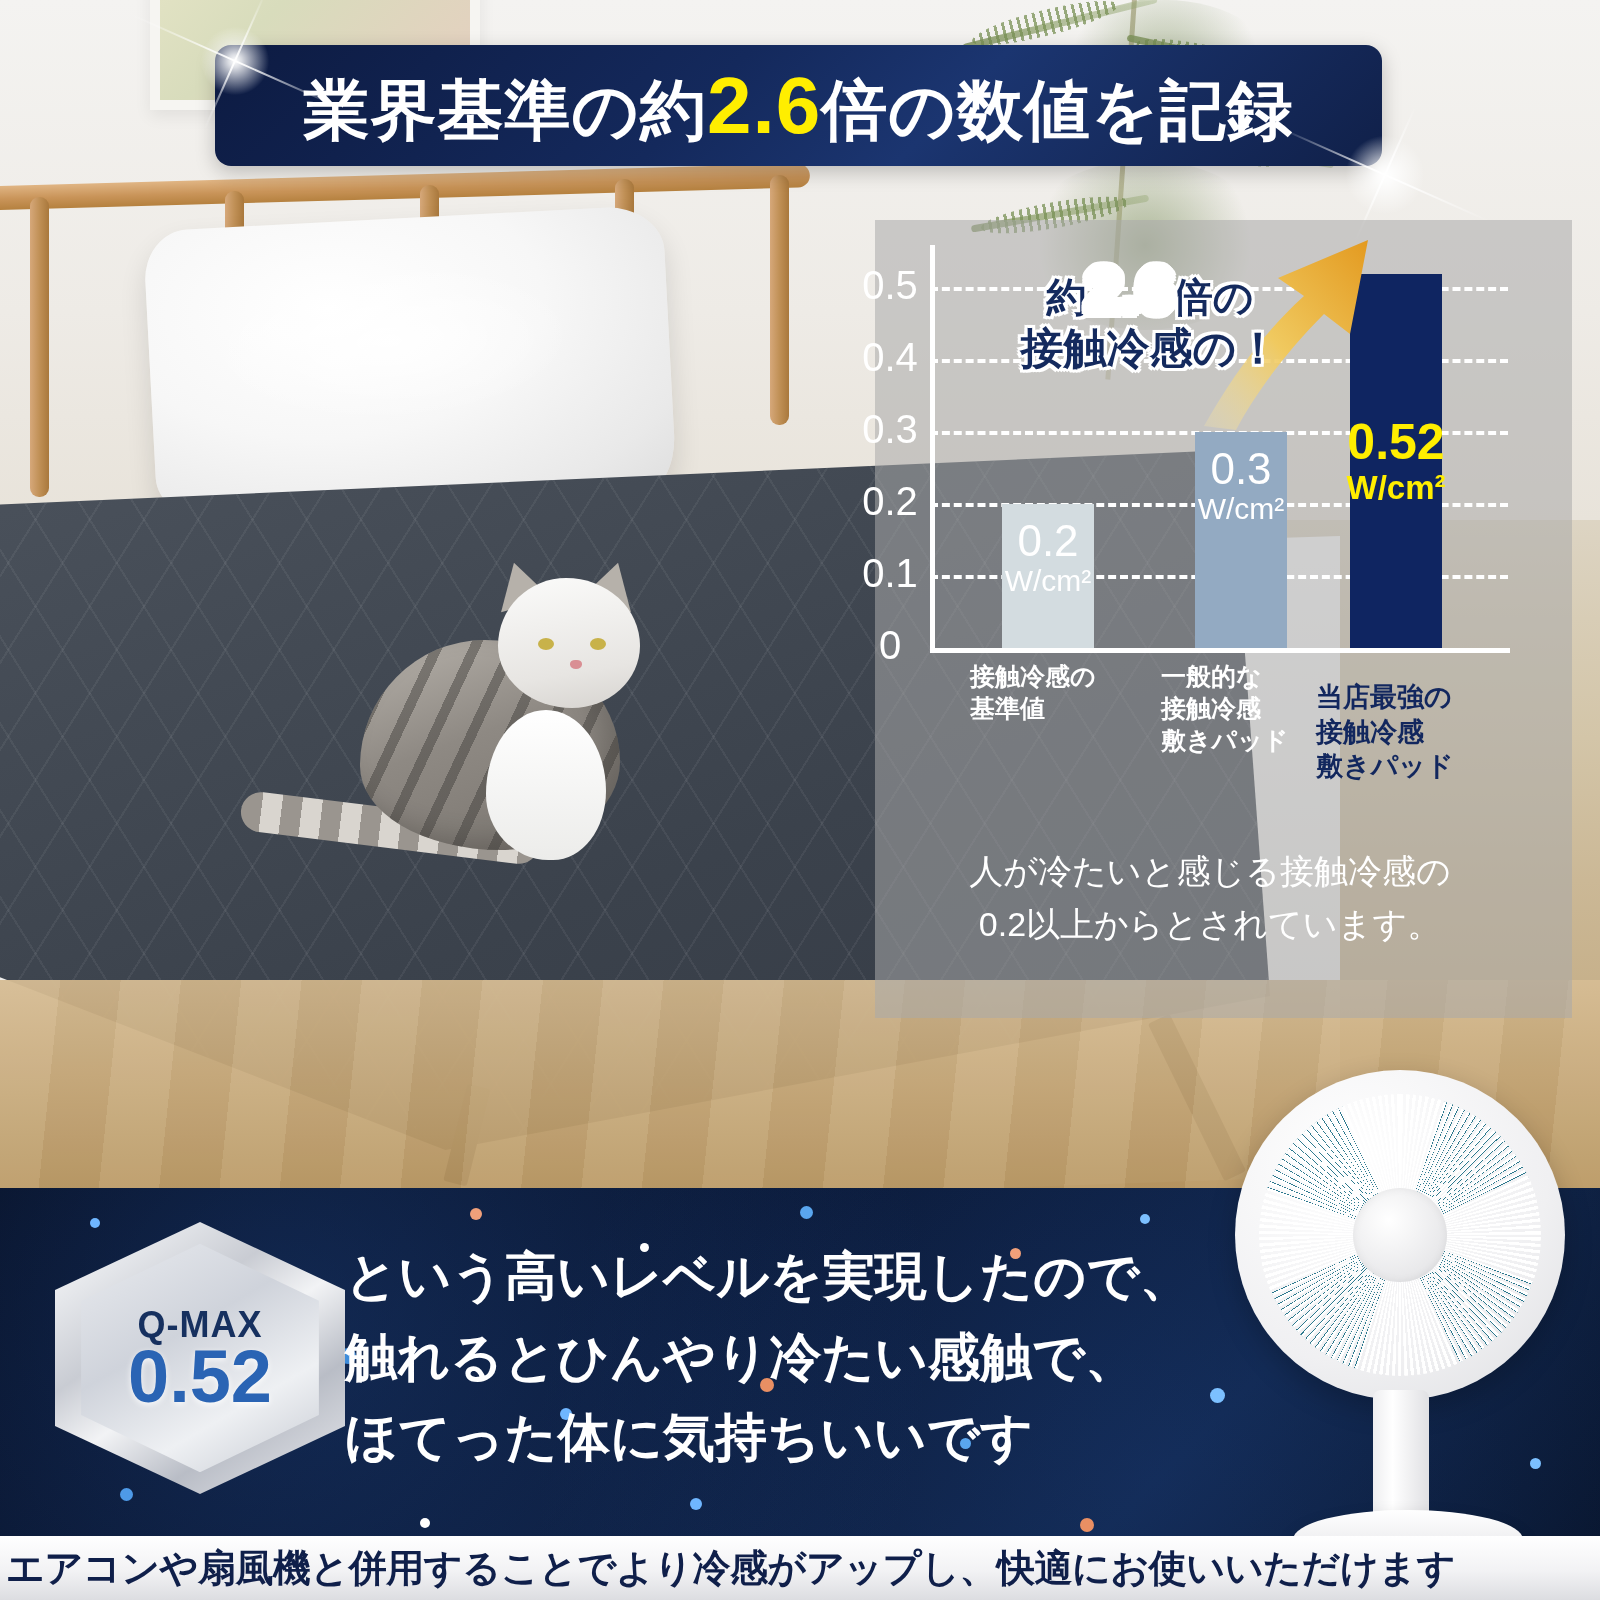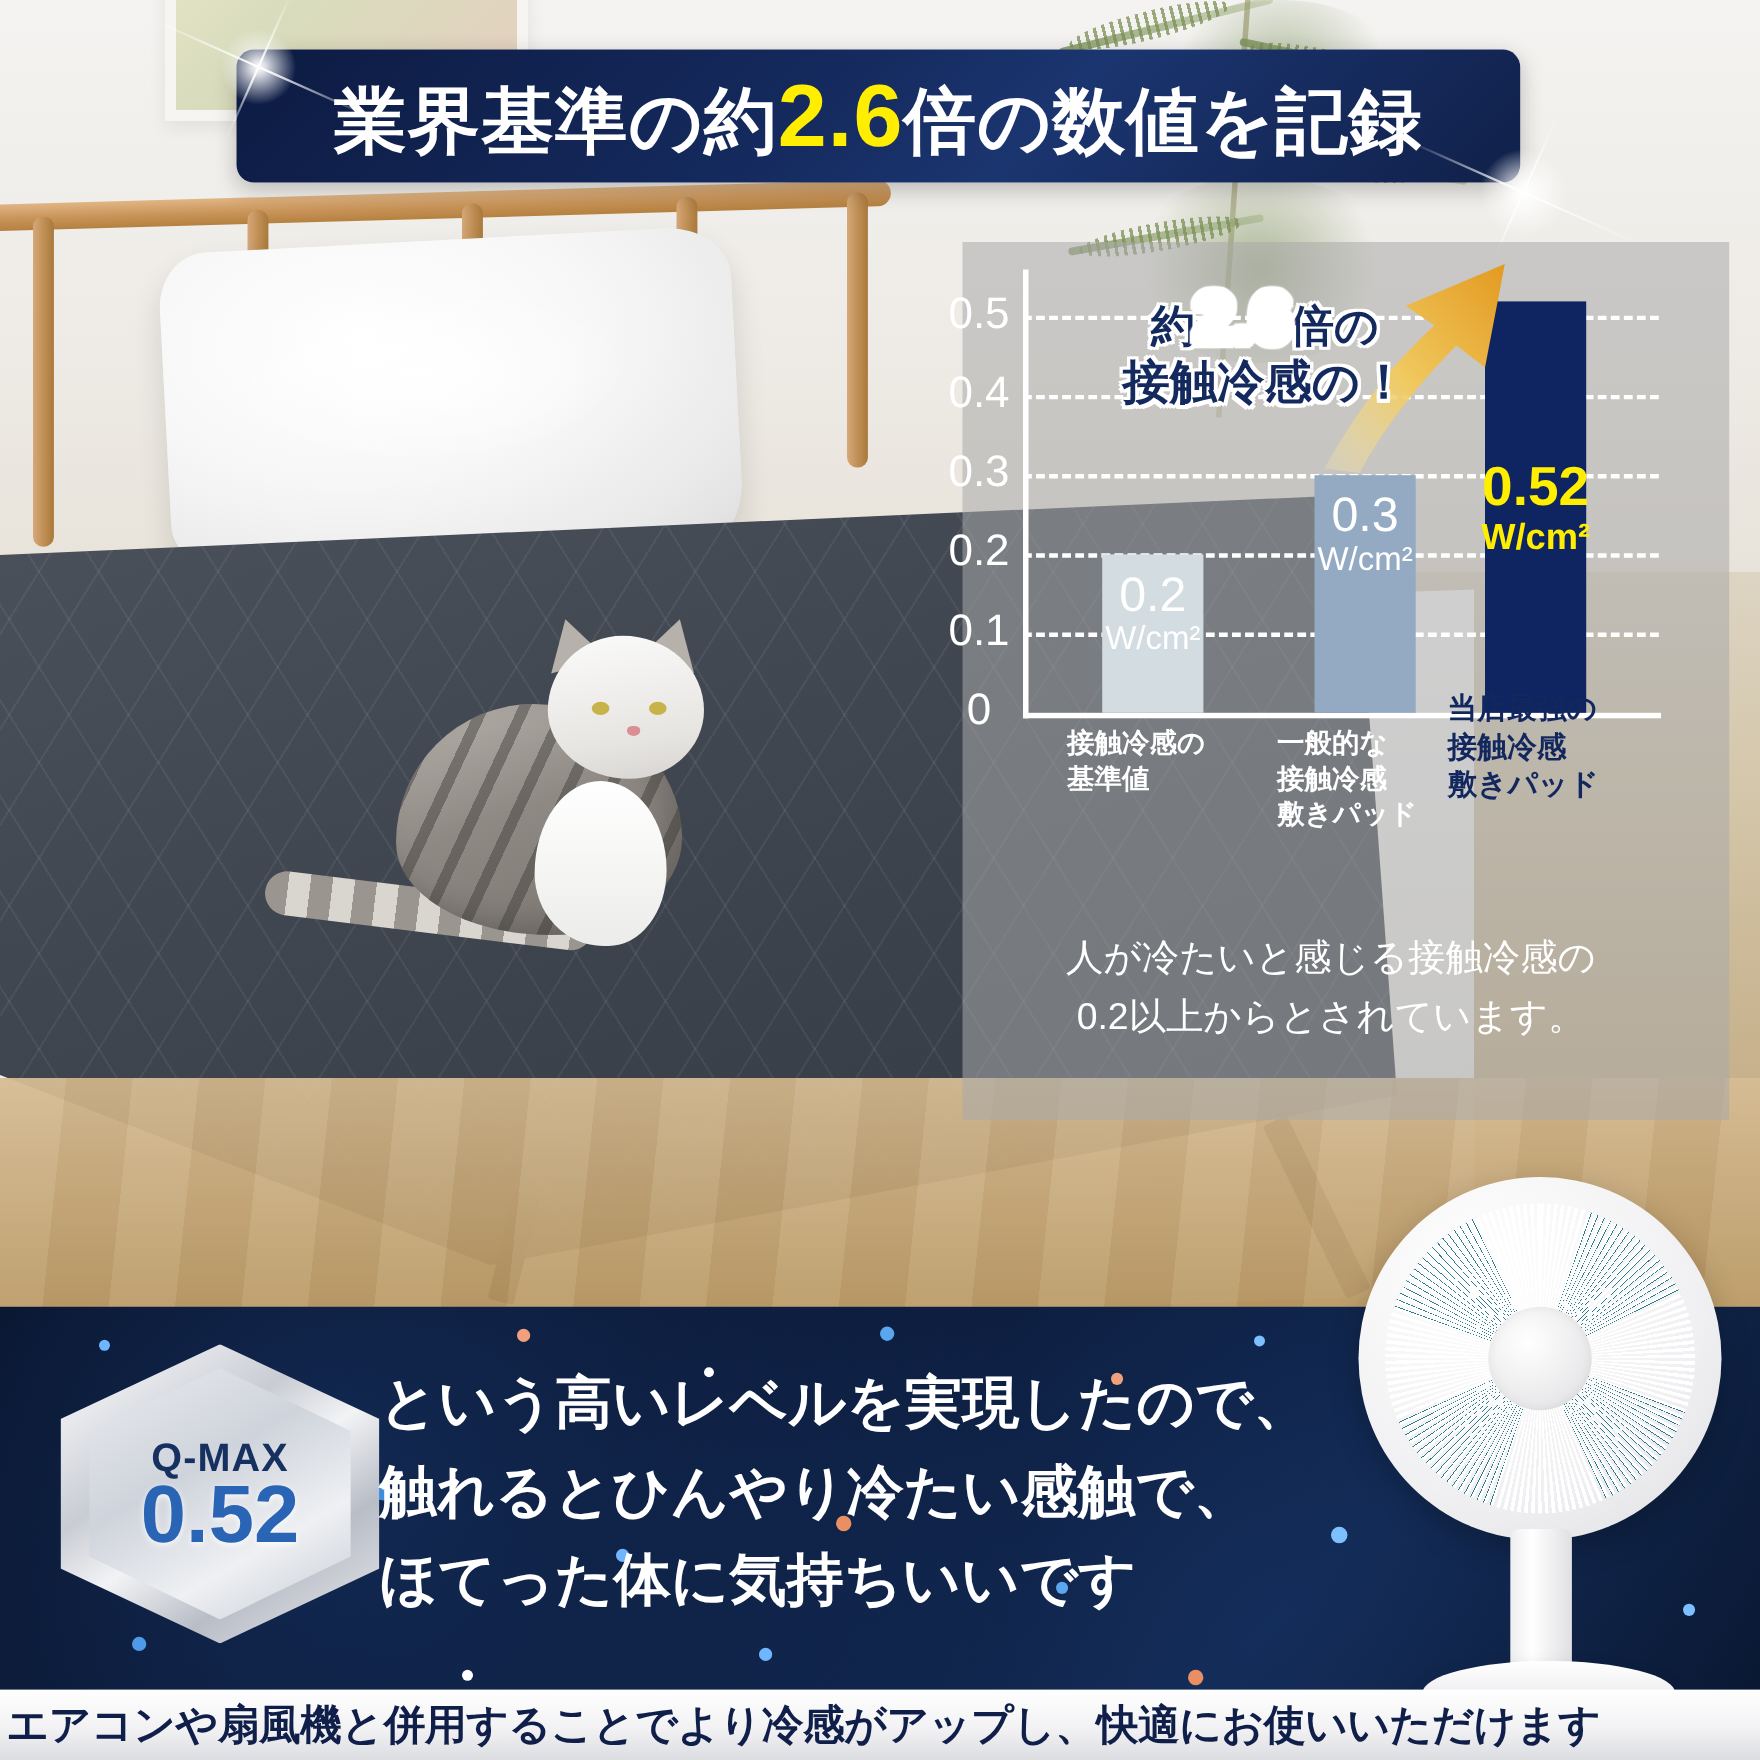--- a/index.html
+++ b/index.html
@@ -448,21 +448,21 @@
   <div class="bar b3" style="left:1350px; top:274px; width:92px; height:374px; background:#0f2561;">
     <div class="v" style="margin-top:128px;">0.52</div>
     <div class="u">W/cm²</div>
   </div>
 
   <div class="xlabel" style="left:970px; top:660px; width:160px;">接触冷感の
 基準値</div>
   <div class="xlabel" style="left:1161px; top:660px; width:160px;">一般的な
 接触冷感
 敷きパッド</div>
-  <div class="xlabel strong" style="left:1316px; top:627px; width:162px;">当店最強の
+  <div class="xlabel strong" style="left:1316px; top:680px; width:162px;">当店最強の
 接触冷感
 敷きパッド</div>
 
   <svg class="arrow" viewBox="0 0 180 200">
     <defs>
       <linearGradient id="ag" x1="0" y1="1" x2="1" y2="0">
         <stop offset="0%" stop-color="#f7e6a8" stop-opacity="0.25"></stop>
         <stop offset="45%" stop-color="#f0c95f"></stop>
         <stop offset="100%" stop-color="#e39a20"></stop>
       </linearGradient>

